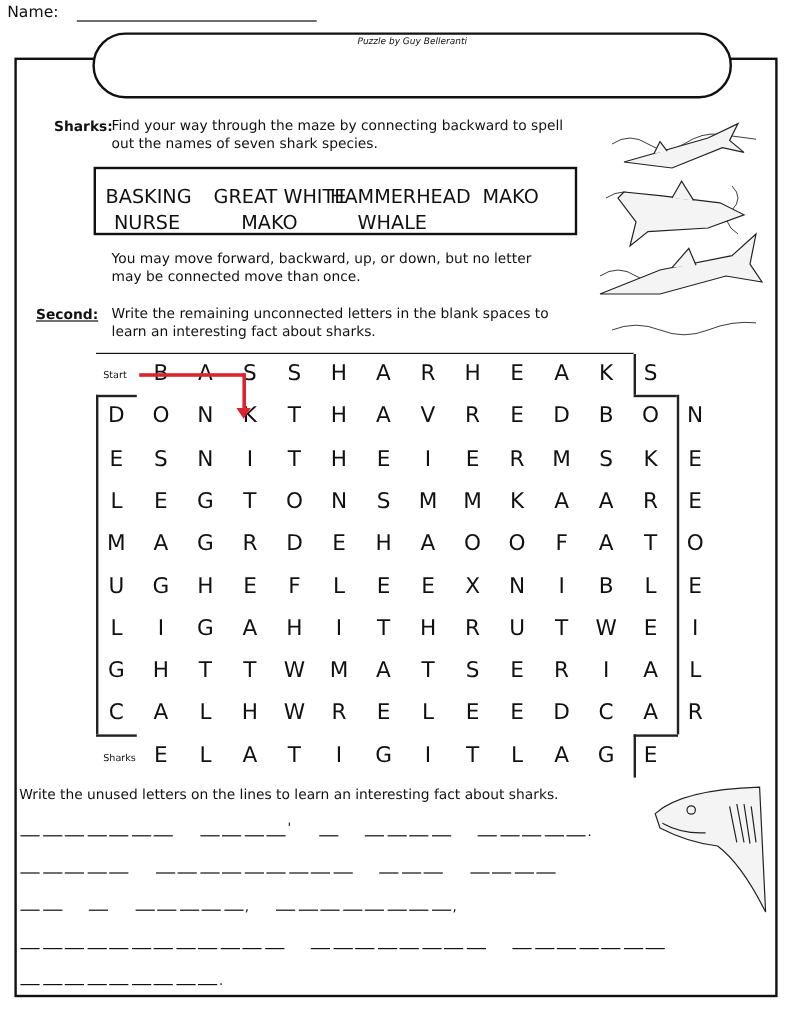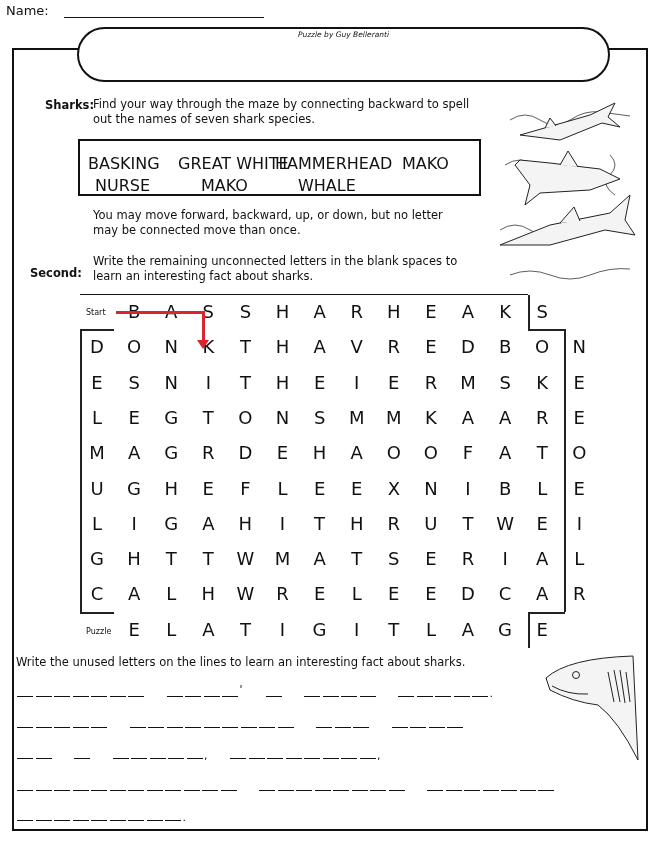--- a/index.html
+++ b/index.html
@@ -47,21 +47,21 @@
   <span class="word" style="left:195px; top:13px;">HAMMERHEAD</span>
   <span class="word" style="left:322px; top:13px;">MAKO</span>
   <span class="word" style="left:15px; top:35px;">NURSE</span>
   <span class="word" style="left:121px; top:35px;">MAKO</span>
   <span class="word" style="left:218px; top:35px;">WHALE</span>
 </div>
 
 <div class="abs txt" style="left:93px; top:208px;">You may move forward, backward, up, or down, but no letter</div>
 <div class="abs txt" style="left:93px; top:223px;">may be connected move than once.</div>
 
-<div class="abs lbl" style="left:30px; top:266px;">Second:</div>
+<div class="abs lbl" style="left:30px; top:255px;text-decoration:underline;">Second:</div>
 <div class="abs txt" style="left:93px; top:254px;">Write the remaining unconnected letters in the blank spaces to</div>
 <div class="abs txt" style="left:93px; top:269px;">learn an interesting fact about sharks.</div>
 
 <svg class="abs" style="left:490px; top:95px;" width="150" height="190" viewBox="0 0 150 190">
   <g fill="none" stroke="#333" stroke-width="0.8">
     <path d="M20 25 q15 -10 30 0 t30 0 t30 -8 t30 4"></path>
     <path d="M15 70 q15 -10 30 0 t30 0"></path>
     <path d="M10 135 q15 -10 30 0 t30 0 t30 0"></path>
     <path d="M20 180 q20 -8 40 0 t40 0 t40 -6"></path>
     <path d="M120 60 q10 10 0 20 t5 20"></path>
@@ -90,21 +90,21 @@
 <div class="maze-line" style="left:528px; top:295px; width:1.5px; height:34px;"></div>
 <div class="maze-line" style="left:528px; top:329px; width:36px; height:1.5px;"></div>
 <div class="maze-line" style="left:564px; top:329px; width:1.5px; height:283px;"></div>
 <div class="maze-line" style="left:528px; top:612px; width:37px; height:1.5px;"></div>
 <div class="maze-line" style="left:528px; top:612px; width:1.5px; height:36px;"></div>
 <div class="maze-line" style="left:80px; top:329px; width:34px; height:1.5px;"></div>
 <div class="maze-line" style="left:80px; top:329px; width:1.5px; height:283px;"></div>
 <div class="maze-line" style="left:80px; top:612px; width:34px; height:1.5px;"></div>
 
 <div class="small" style="left:86px; top:308px;">Start</div>
-<div class="small" style="left:86px; top:627px;">Puzzle</div>
+<div class="small" style="left:86px; top:627px;">Sharks</div>
 
 <div id="maze-grid">
     <div class="cell" style="left: 134.1px; top: 302px;">B</div>
     <div class="cell" style="left: 171.2px; top: 302px;">A</div>
     <div class="cell" style="left: 208.3px; top: 302px;">S</div>
     <div class="cell" style="left: 245.4px; top: 302px;">S</div>
     <div class="cell" style="left: 282.5px; top: 302px;">H</div>
     <div class="cell" style="left: 319.6px; top: 302px;">A</div>
     <div class="cell" style="left: 356.7px; top: 302px;">R</div>
     <div class="cell" style="left: 393.8px; top: 302px;">H</div>

